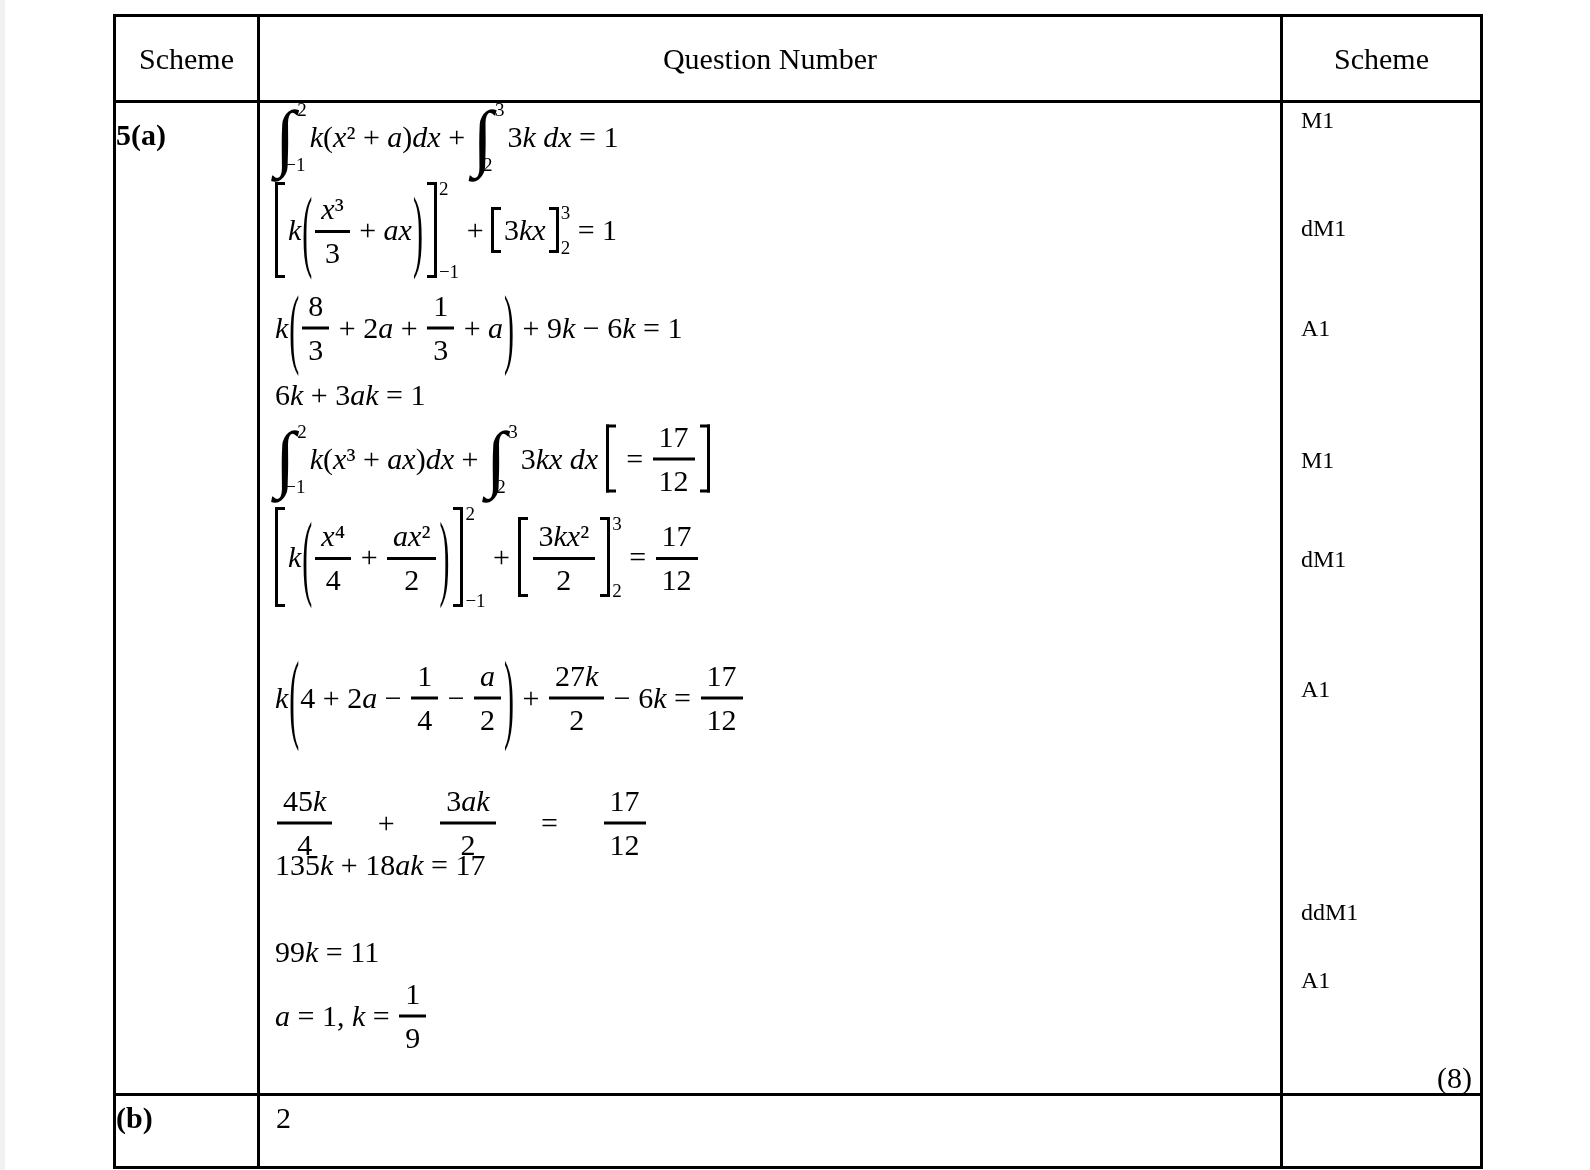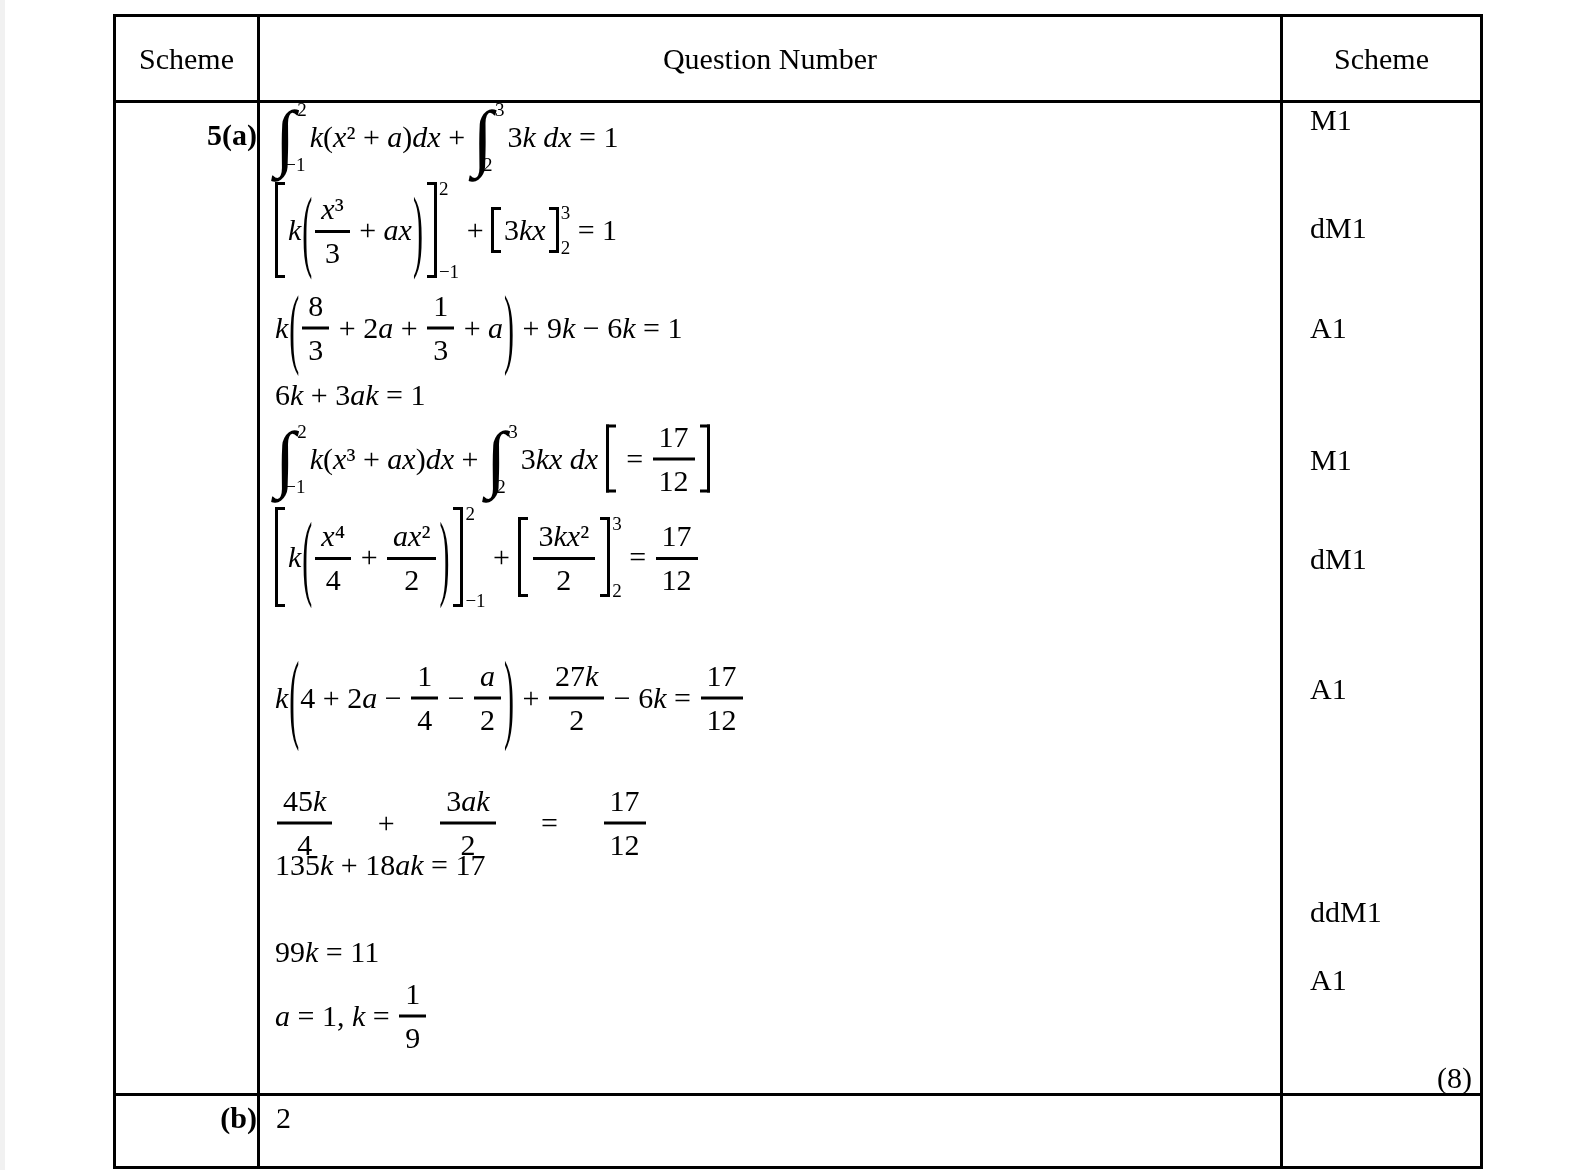--- a/index.html
+++ b/index.html
@@ -13,42 +13,42 @@
     position:absolute;left:113px;top:14px;width:1370px;height:1155px;
     border:3px solid #000;box-sizing:border-box;
     display:grid;grid-template-rows:86px 993px 1fr;
   }
   .trow{display:grid;grid-template-columns:144px 1023px 1fr;box-sizing:border-box;min-height:0;}
   .trow.hline{border-bottom:3px solid #000;}
   .tcell{box-sizing:border-box;position:relative;min-width:0;}
   .tcell.vline{border-right:3px solid #000;}
   .header-cell{display:flex;align-items:center;justify-content:center;text-align:center;
     font-size:30px;line-height:1.25;}
-  .qlabel{position:absolute;width:100%;text-align:right;font-weight:bold;font-size:30px;
+  .qlabel{position:absolute;width:100%;text-align:left;font-weight:bold;font-size:30px;
     transform:translateY(-50%);}
   
   .eq{position:absolute;left:15px;transform:translateY(-50%);
       display:flex;align-items:center;white-space:nowrap;font-size:30px;line-height:1.2;}
   .mtxt{display:inline-block;}
   .frac{display:inline-flex;flex-direction:column;align-items:center;text-align:center;margin:0 2px;}
   .fnum{display:block;padding:1px 6px 3px;border-bottom:3px solid #000;}
   .fden{display:block;padding-top:2px;}
   .intg{display:inline-flex;align-items:center;height:78px;margin-right:3px;}
   .ig{display:block;font-size:74px;line-height:0.92;}
   .ilims{display:inline-flex;flex-direction:column;justify-content:space-between;
     height:74px;font-size:19px;line-height:1;margin-left:-8px;}
   .ihi{display:block;padding-left:10px;}
   .ilo{display:block;margin-left:-2px;}
   .sqbr{display:inline-block;width:10px;box-sizing:border-box;border:3px solid #000;flex:0 0 auto;}
   .sqbr.sqL{border-right:none;margin-right:3px;}
   .sqbr.sqR{border-left:none;margin-left:3px;}
   .paren{display:inline-block;line-height:1;transform-origin:50% 50%;padding:0 1px;}
   .lims{display:inline-flex;flex-direction:column;justify-content:space-between;
     font-size:19px;line-height:1;margin-left:2px;}
-  .mark{position:absolute;left:27px;transform:translateY(-50%);font-size:30px;}
+  .mark{position:absolute;left:18px;transform:translateY(-50%);font-size:24px;}
   .total{position:absolute;right:8px;transform:translateY(-50%);font-size:30px;}
   .answer-b{position:absolute;left:16px;top:22px;transform:translateY(-50%);font-size:30px;}
 </style>
 </head>
 <body>
 
 <div class="page-edge"></div>
 
 <div class="mstable">
 

